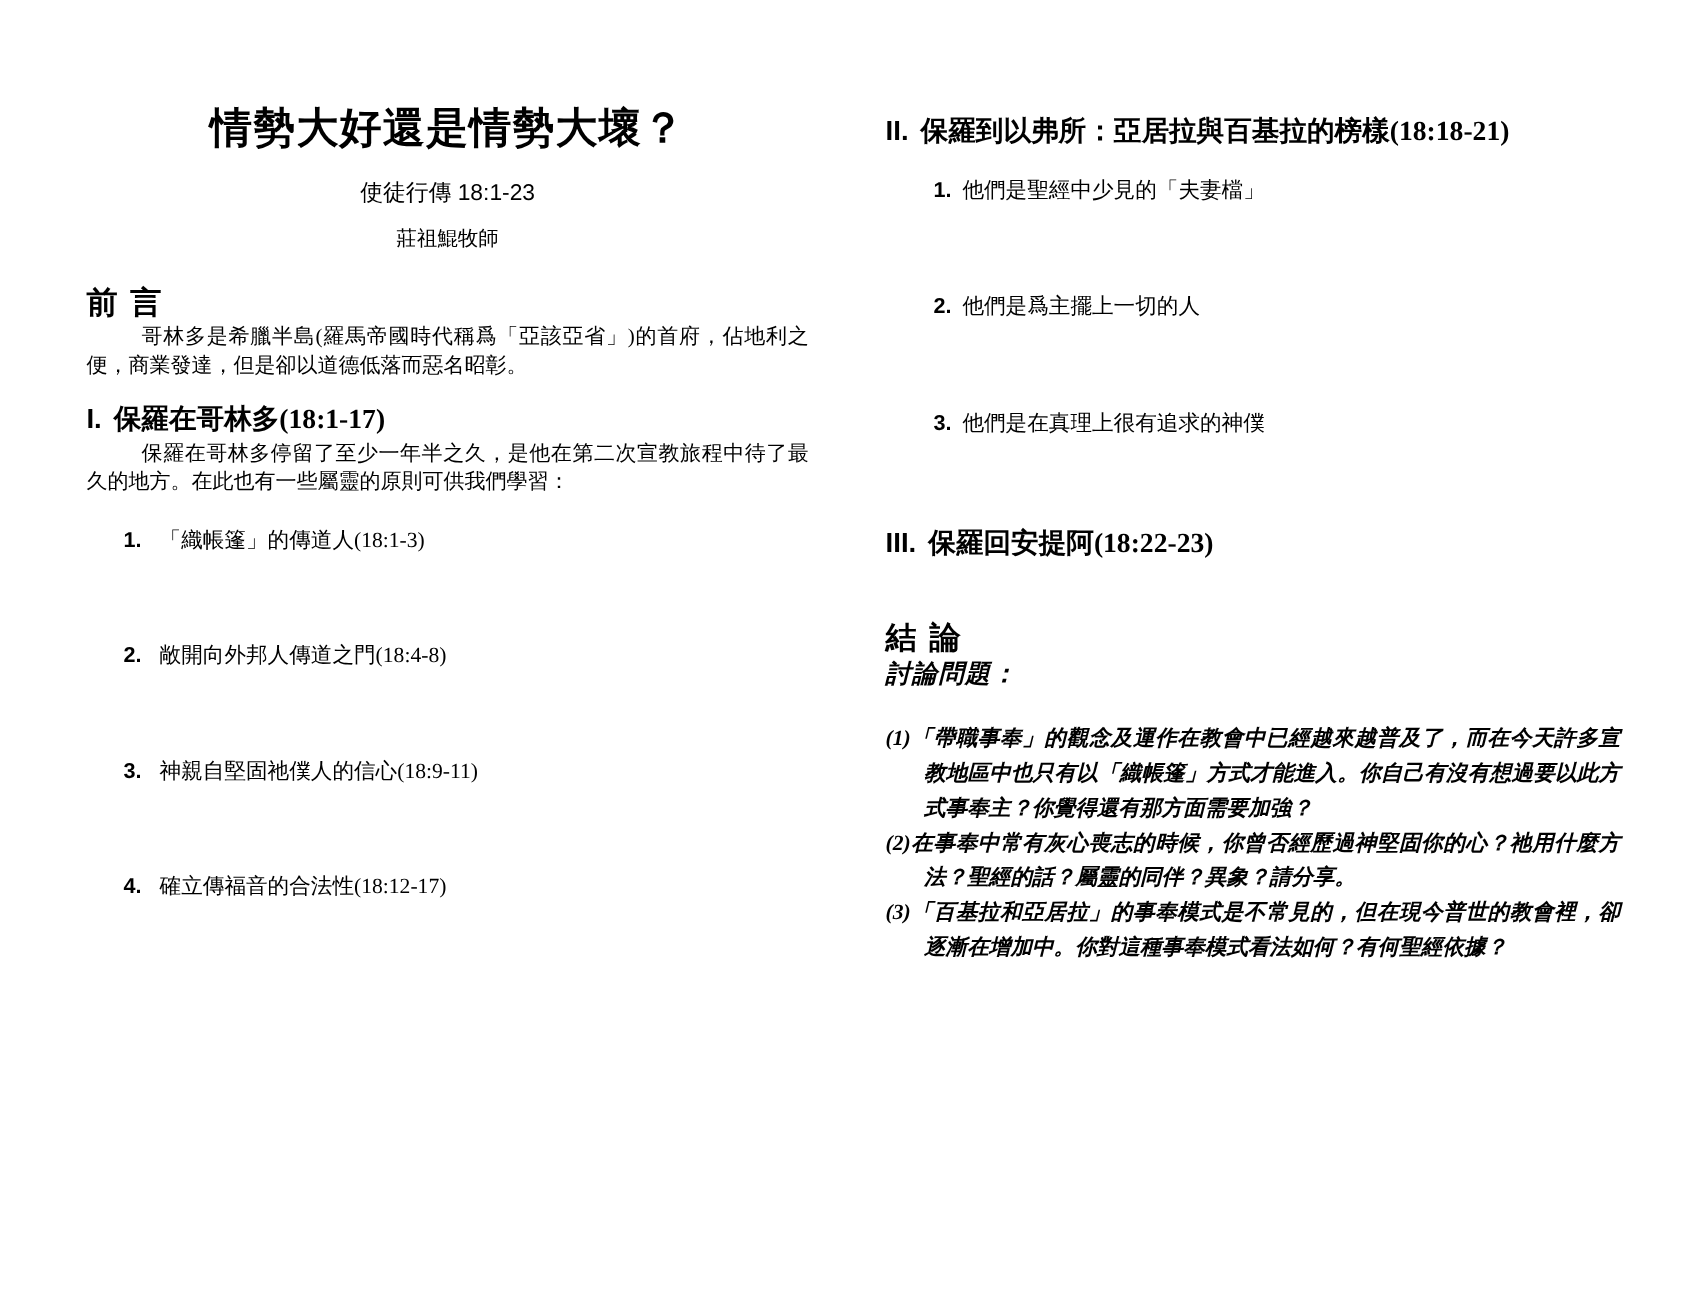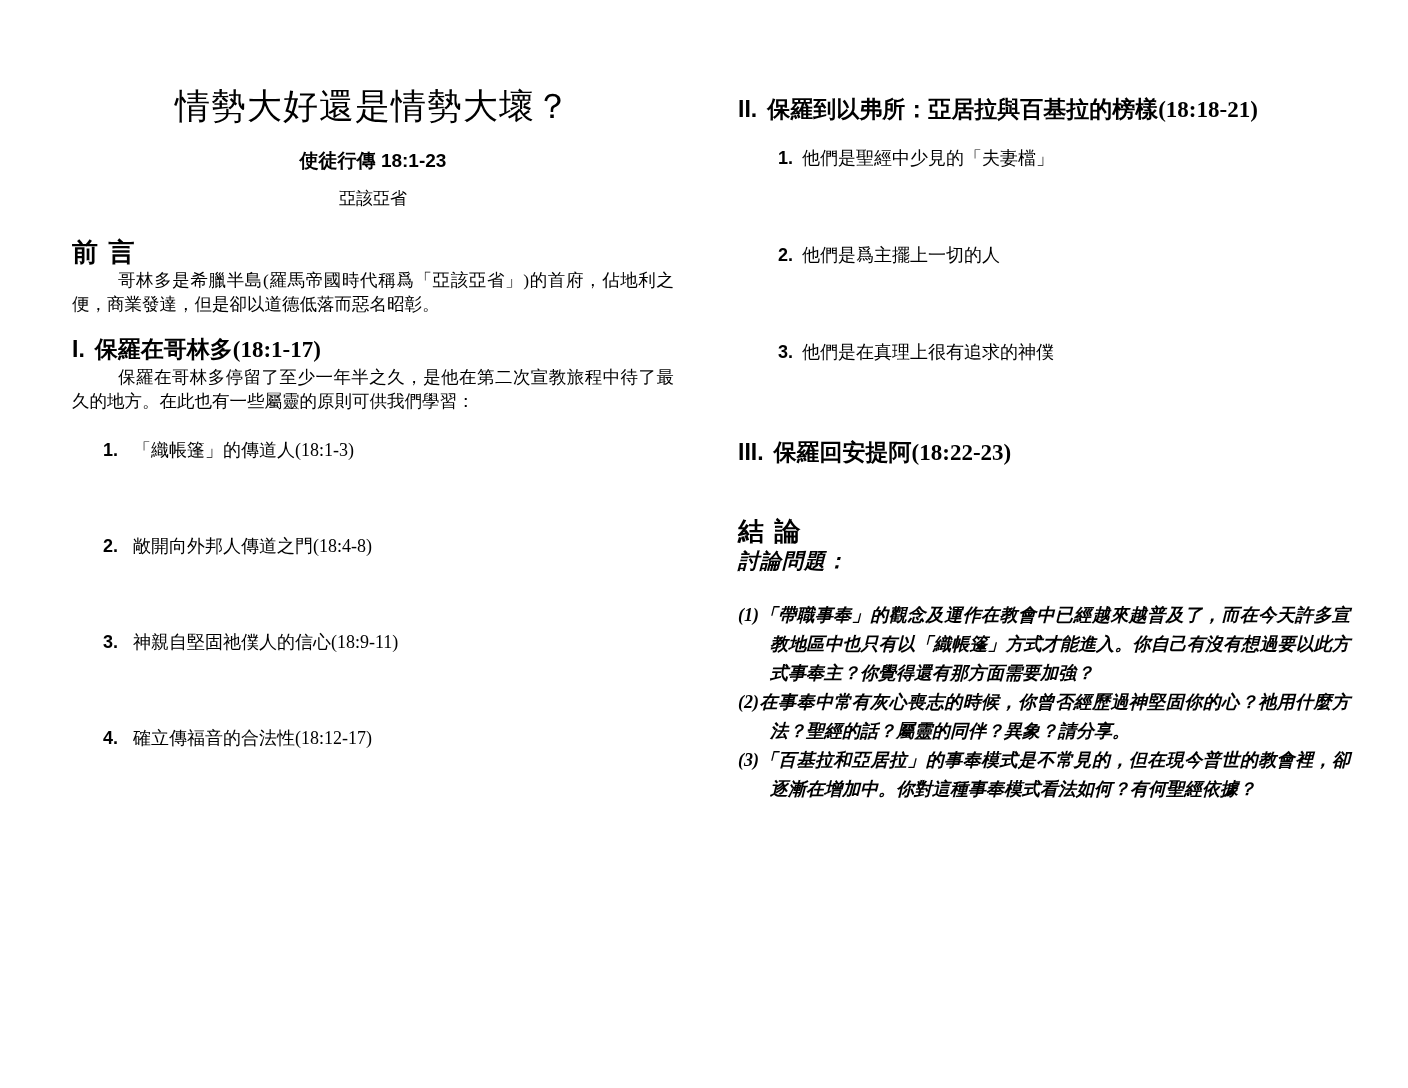--- a/index.html
+++ b/index.html
@@ -10,25 +10,25 @@
     font-family: "Liberation Serif", "DejaVu Serif", serif;
     overflow: hidden;
   }
   .page { position: relative; width: 1408px; height: 1088px; }
 
   .col { position: absolute; }
   .col-left  { left: 72px;  top: 86px; width: 602px; }
   .col-right { left: 738px; top: 94px; width: 612px; }
 
   .doc-title {
-    font-size: 35px; line-height: 42px; font-weight: normal;
+    font-size: 35px; line-height: 42px; font-weight: bold;
     text-align: center; margin: 0; letter-spacing: 1px;
   }
   .doc-subtitle {
-    font-size: 19px; font-weight: bold; text-align: center;
+    font-size: 19px; font-weight: normal; text-align: center;
     margin-top: 20px; font-family: "Liberation Sans", "DejaVu Sans", sans-serif;
   }
   .doc-author {
     font-size: 17px; text-align: center; margin-top: 13px;
   }
 
   .big-head {
     font-size: 26px; line-height: 30px; font-weight: bold;
     margin: 28px 0 0 0; letter-spacing: 2px;
   }
@@ -76,21 +76,21 @@
   .disc-item .disc-num { font-family: "Liberation Serif", "DejaVu Serif", serif; }
 </style>
 </head>
 <body>
 
 <div class="page">
 
   <div class="col col-left">
     <h1 class="doc-title">情勢大好還是情勢大壞？</h1>
     <div class="doc-subtitle">使徒行傳 18:1-23</div>
-    <div class="doc-author">亞該亞省</div>
+    <div class="doc-author">莊祖鯤牧師</div>
 
     <h2 class="big-head">前 言</h2>
 
     <p class="body">哥林多是希臘半島(羅馬帝國時代稱爲「亞該亞省」)的首府，佔地利之便，商業發達，但是卻以道德低落而惡名昭彰。</p>
 
     <h3 class="sec-head mt-sec1"><span class="sec-label">I.</span><span class="sec-text">保羅在哥林多(18:1-17)</span></h3>
 
     <p class="body mt-para1">保羅在哥林多停留了至少一年半之久，是他在第二次宣教旅程中待了最久的地方。在此也有一些屬靈的原則可供我們學習：</p>
 
     <ol class="num-list left-list">

